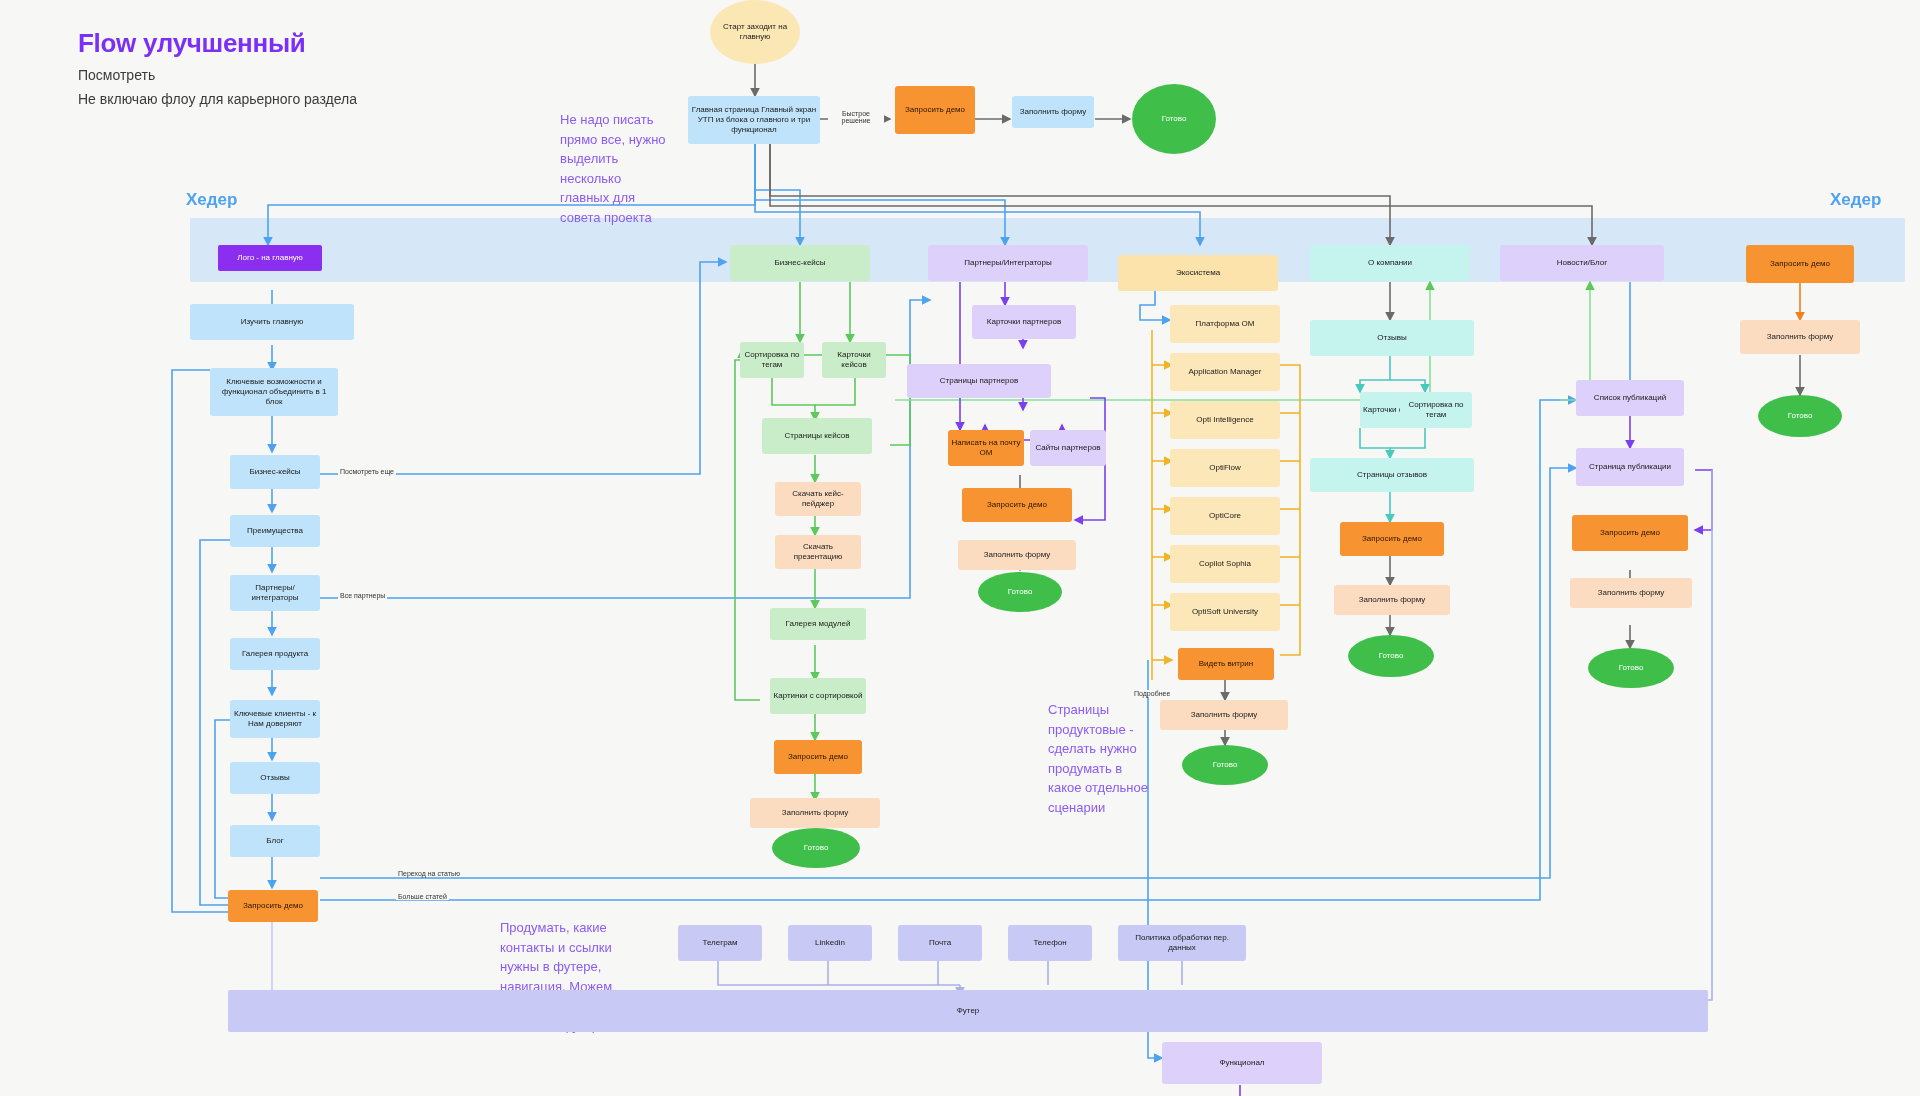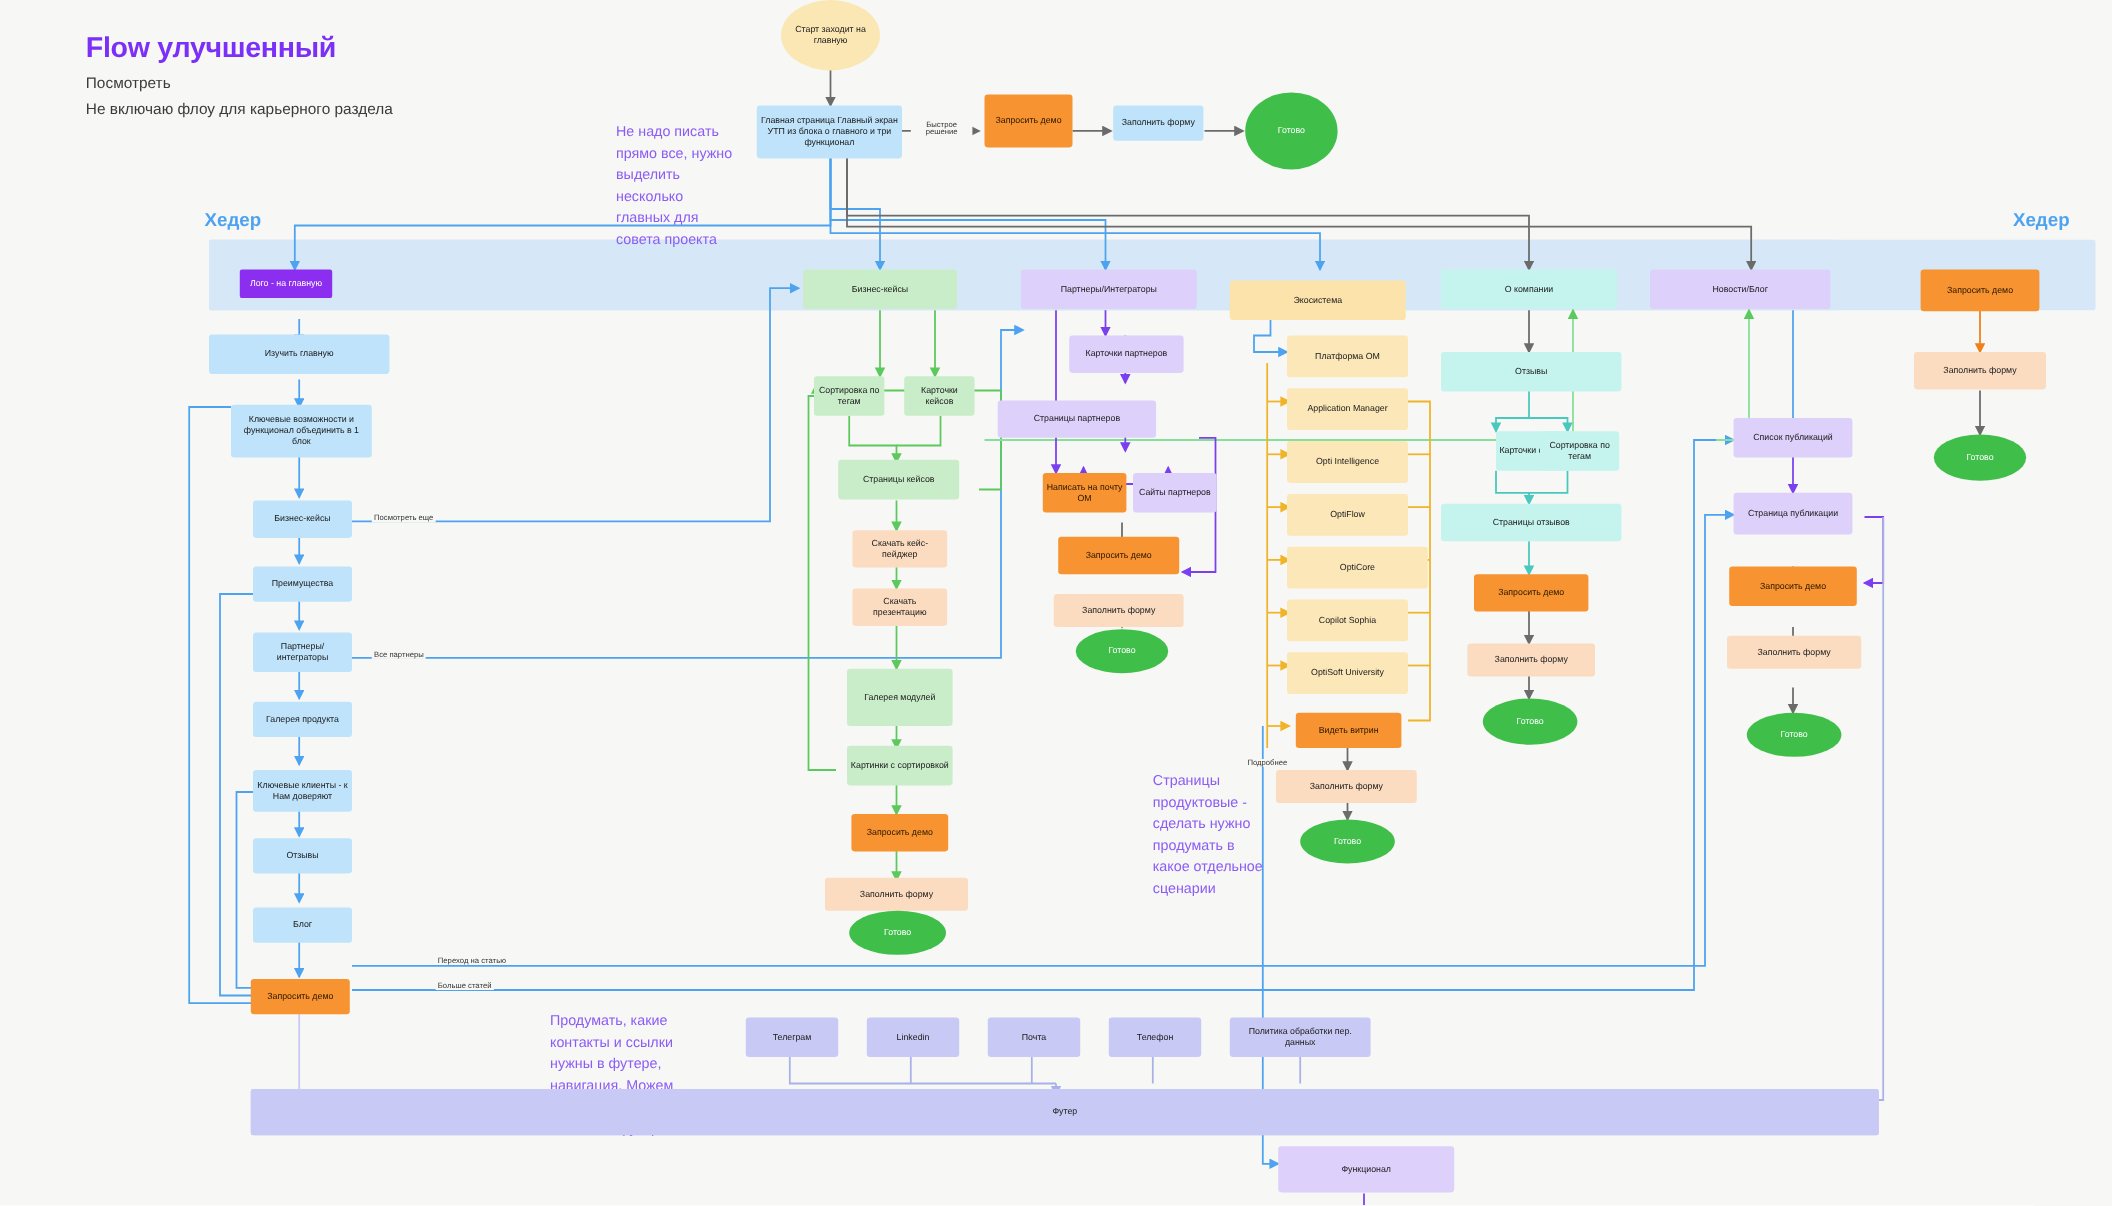--- a/index.html
+++ b/index.html
@@ -188,21 +188,21 @@
 
   <div class="node n-cream" style="left:710px;top:0px;width:90px;height:64px;">Старт заходит на главную</div>
   <div class="node n-blue" style="left:688px;top:96px;width:132px;height:48px;">Главная страница Главный экран УТП из блока о главного и три функционал</div>
   <div class="node n-orange" style="left:895px;top:86px;width:80px;height:48px;">Запросить демо</div>
   <div class="node n-blue" style="left:1012px;top:96px;width:82px;height:32px;">Заполнить форму</div>
   <div class="node n-ellipse" style="left:1132px;top:84px;width:84px;height:70px;">Готово</div>
 
   <div class="note" style="left:560px;top:110px;width:110px;">Не надо писать прямо все, нужно выделить несколько главных для совета проекта</div>
   <div class="edge-lbl" style="left:828px;top:110px;width:52px;text-align:center;">Быстрое решение</div>
 
-  <div class="node n-violet" style="left:218px;top:245px;width:84px;height:26px;">Лого - на главную</div>
+  <div class="node n-violet" style="left:218px;top:245px;width:104px;height:26px;">Лого - на главную</div>
   <div class="node n-green" style="left:730px;top:245px;width:140px;height:36px;">Бизнес-кейсы</div>
   <div class="node n-purple" style="left:928px;top:245px;width:160px;height:36px;">Партнеры/Интеграторы</div>
   <div class="node n-yellow" style="left:1118px;top:255px;width:160px;height:36px;">Экосистема</div>
   <div class="node n-mint" style="left:1310px;top:245px;width:160px;height:36px;">О компании</div>
   <div class="node n-purple" style="left:1500px;top:245px;width:164px;height:36px;">Новости/Блог</div>
   <div class="node n-orange" style="left:1746px;top:245px;width:108px;height:38px;">Запросить демо</div>
 
   <div class="node n-blue" style="left:190px;top:304px;width:164px;height:36px;">Изучить главную</div>
   <div class="node n-blue" style="left:210px;top:368px;width:128px;height:48px;">Ключевые возможности и функционал объединить в 1 блок</div>
   <div class="node n-blue" style="left:230px;top:455px;width:90px;height:34px;">Бизнес-кейсы</div>
@@ -217,39 +217,39 @@
   <div class="edge-lbl" style="left:338px;top:468px;">Посмотреть еще</div>
   <div class="edge-lbl" style="left:338px;top:592px;">Все партнеры</div>
   <div class="edge-lbl" style="left:396px;top:870px;">Переход на статью</div>
   <div class="edge-lbl" style="left:396px;top:893px;">Больше статей</div>
 
   <div class="node n-green" style="left:740px;top:342px;width:64px;height:36px;">Сортировка по тегам</div>
   <div class="node n-green" style="left:822px;top:342px;width:64px;height:36px;">Карточки кейсов</div>
   <div class="node n-green" style="left:762px;top:418px;width:110px;height:36px;">Страницы кейсов</div>
   <div class="node n-peach" style="left:775px;top:482px;width:86px;height:34px;">Скачать кейс-пейджер</div>
   <div class="node n-peach" style="left:775px;top:535px;width:86px;height:34px;">Скачать презентацию</div>
-  <div class="node n-green" style="left:770px;top:608px;width:96px;height:52px;">Галерея модулей</div>
+  <div class="node n-green" style="left:770px;top:608px;width:96px;height:32px;">Галерея модулей</div>
   <div class="node n-green" style="left:770px;top:678px;width:96px;height:36px;">Картинки с сортировкой</div>
   <div class="node n-orange" style="left:774px;top:740px;width:88px;height:34px;">Запросить демо</div>
   <div class="node n-peach" style="left:750px;top:798px;width:130px;height:30px;">Заполнить форму</div>
   <div class="node n-ellipse" style="left:772px;top:828px;width:88px;height:40px;">Готово</div>
 
   <div class="node n-purple" style="left:972px;top:305px;width:104px;height:34px;">Карточки партнеров</div>
   <div class="node n-purple" style="left:907px;top:364px;width:144px;height:34px;">Страницы партнеров</div>
   <div class="node n-orange" style="left:948px;top:430px;width:76px;height:36px;">Написать на почту ОМ</div>
   <div class="node n-purple" style="left:1030px;top:430px;width:76px;height:36px;">Сайты партнеров</div>
   <div class="node n-orange" style="left:962px;top:488px;width:110px;height:34px;">Запросить демо</div>
   <div class="node n-peach" style="left:958px;top:540px;width:118px;height:30px;">Заполнить форму</div>
   <div class="node n-ellipse" style="left:978px;top:572px;width:84px;height:40px;">Готово</div>
 
   <div class="node n-yellow-l" style="left:1170px;top:305px;width:110px;height:38px;">Платформа ОМ</div>
   <div class="node n-yellow-l" style="left:1170px;top:353px;width:110px;height:38px;">Application Manager</div>
   <div class="node n-yellow-l" style="left:1170px;top:401px;width:110px;height:38px;">Opti Intelligence</div>
   <div class="node n-yellow-l" style="left:1170px;top:449px;width:110px;height:38px;">OptiFlow</div>
-  <div class="node n-yellow-l" style="left:1170px;top:497px;width:128px;height:38px;">OptiCore</div>
+  <div class="node n-yellow-l" style="left:1170px;top:497px;width:110px;height:38px;">OptiCore</div>
   <div class="node n-yellow-l" style="left:1170px;top:545px;width:110px;height:38px;">Copilot Sophia</div>
   <div class="node n-yellow-l" style="left:1170px;top:593px;width:110px;height:38px;">OptiSoft University</div>
   <div class="node n-orange" style="left:1178px;top:648px;width:96px;height:32px;">Видеть витрин</div>
   <div class="node n-peach" style="left:1160px;top:700px;width:128px;height:30px;">Заполнить форму</div>
   <div class="node n-ellipse" style="left:1182px;top:745px;width:86px;height:40px;">Готово</div>
   <div class="edge-lbl" style="left:1132px;top:690px;">Подробнее</div>
   <div class="note" style="left:1048px;top:700px;width:100px;">Страницы продуктовые - сделать нужно продумать в какое отдельное сценарии</div>
 
   <div class="node n-mint" style="left:1310px;top:320px;width:164px;height:36px;">Отзывы</div>
   <div class="node n-mint" style="left:1360px;top:392px;width:72px;height:36px;">Карточки отзывов</div>

